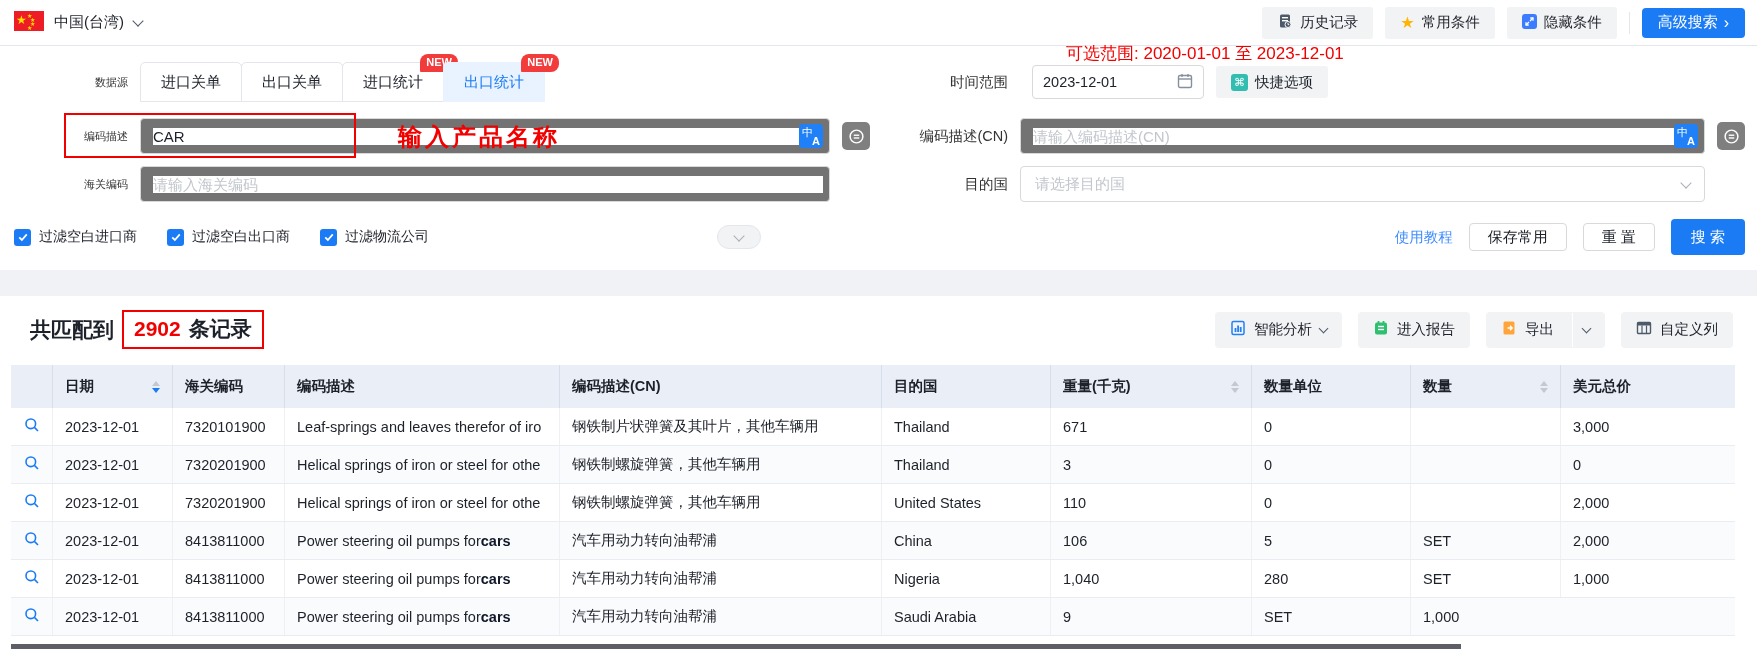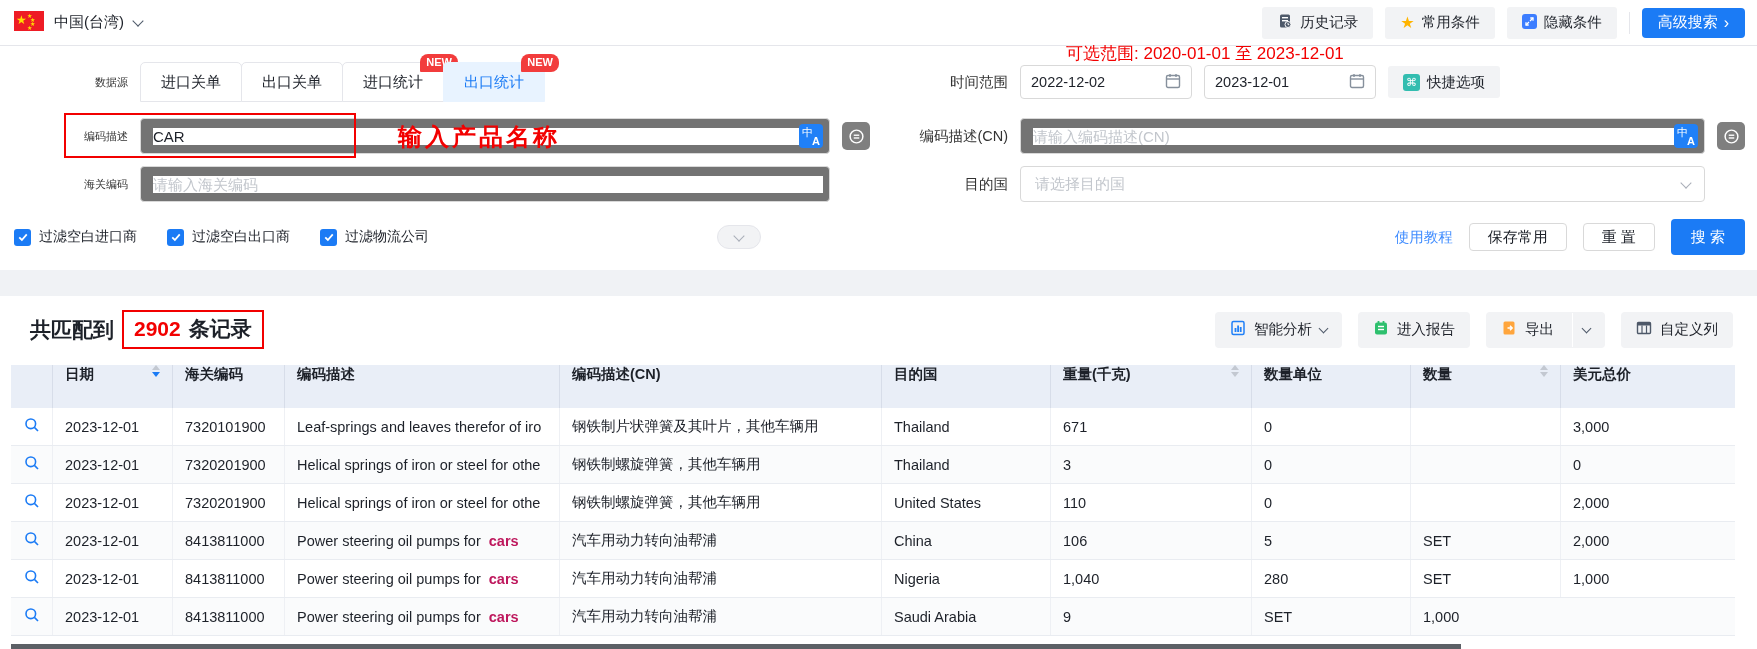--- a/index.html
+++ b/index.html
@@ -99,37 +99,37 @@
     background:#f2f3f5; border:none; border-radius:4px; font-size:14.5px; color:#1d2129; cursor:pointer; }
   .tool-btn .seg-div { width:1px; height:34px; background:#fff; margin:0 2px 0 10px; }
   .chev-sm { width:7px; height:7px; border-right:1.5px solid #4e5969; border-bottom:1.5px solid #4e5969;
     transform:rotate(45deg); margin-top:-3px; }
 
   
   .tablewrap { margin:16px 22px 0 11px; }
   .thead, .trow { display:grid;
     grid-template-columns:42px 120px 112px 275px 322px 169px 201px 159px 150px minmax(0,1fr); }
   .thead { background:#e9eef7; height:43px; }
-  .th { display:flex; padding:0 12px; font-weight:700; font-size:14.5px;
+  .th { display:flex; align-items:center; padding:0 12px; font-weight:700; font-size:14.5px;
     color:#1d2129; border-right:1px solid #d7dde9; white-space:nowrap; overflow:hidden; }
   .th:last-child { border-right:none; }
   .th.sortable { justify-content:space-between; cursor:pointer; }
   .sorter { display:flex; flex-direction:column; gap:2px; align-items:center; }
   .car-up { width:0; height:0; border-left:4.5px solid transparent; border-right:4.5px solid transparent;
     border-bottom:5.5px solid #c3c8d1; }
   .car-dn { width:0; height:0; border-left:4.5px solid transparent; border-right:4.5px solid transparent;
     border-top:5.5px solid #c3c8d1; }
   .car-dn.active { border-top-color:#1b7bf5; }
   .trow { height:38px; border-bottom:1px solid #e9ecf1; background:#fff; }
   .trow:nth-child(even) { background:#fafbfc; }
   .td { display:flex; align-items:center; padding:0 12px; font-size:14.5px; color:#1d2129;
     border-right:1px solid #eef0f4; white-space:nowrap; overflow:hidden; }
   .td:last-child { border-right:none; }
   .td.c-icon { justify-content:center; cursor:pointer; padding:0; }
-  .hl { color:#be185d; font-weight:700; margin-left:8px; }
+  .hl { color:#0f172a; font-weight:700; margin-left:0; }
 
   .bottom-bar { position:absolute; bottom:0; left:11px; width:1450px; height:5px; background:#5c6066; }
 
   .sq-teal { width:17px; height:17px; background:#33bdb0; border-radius:3px; color:#fff; font-size:11px;
     display:flex; align-items:center; justify-content:center; }
   .star { color:#ffb400; font-size:16px; line-height:1; }
 </style>
 </head>
 <body>
 
@@ -199,29 +199,20 @@
           </div>
           <div class="tab active">
             <span>出口统计</span>
             <span class="new-badge">NEW</span>
           </div>
         </div>
       </div>
       <div class="fr-right">
         <div class="hint-red">可选范围: 2020-01-01 至 2023-12-01</div>
         <div class="lbl-r">时间范围</div>
-        <div class="date-input">
-          <input readonly="" value="2022-12-02" style="">
-          <span><svg width="16" height="16" viewBox="0 0 16 16">
-                <rect x="1.5" y="2.5" width="13" height="12" rx="1.5" fill="none" stroke="#86909c" stroke-width="1.4"></rect>
-                <line x1="1.5" y1="6" x2="14.5" y2="6" stroke="#86909c" stroke-width="1.4"></line>
-                <line x1="5" y1="1" x2="5" y2="4" stroke="#86909c" stroke-width="1.4"></line>
-                <line x1="11" y1="1" x2="11" y2="4" stroke="#86909c" stroke-width="1.4"></line>
-              </svg></span>
-        </div>
         <div class="gap10"></div>
         <div class="date-input">
           <input readonly="" value="2023-12-01" style="">
           <span><svg width="16" height="16" viewBox="0 0 16 16">
                 <rect x="1.5" y="2.5" width="13" height="12" rx="1.5" fill="none" stroke="#86909c" stroke-width="1.4"></rect>
                 <line x1="1.5" y1="6" x2="14.5" y2="6" stroke="#86909c" stroke-width="1.4"></line>
                 <line x1="5" y1="1" x2="5" y2="4" stroke="#86909c" stroke-width="1.4"></line>
                 <line x1="11" y1="1" x2="11" y2="4" stroke="#86909c" stroke-width="1.4"></line>
               </svg></span>
         </div>

